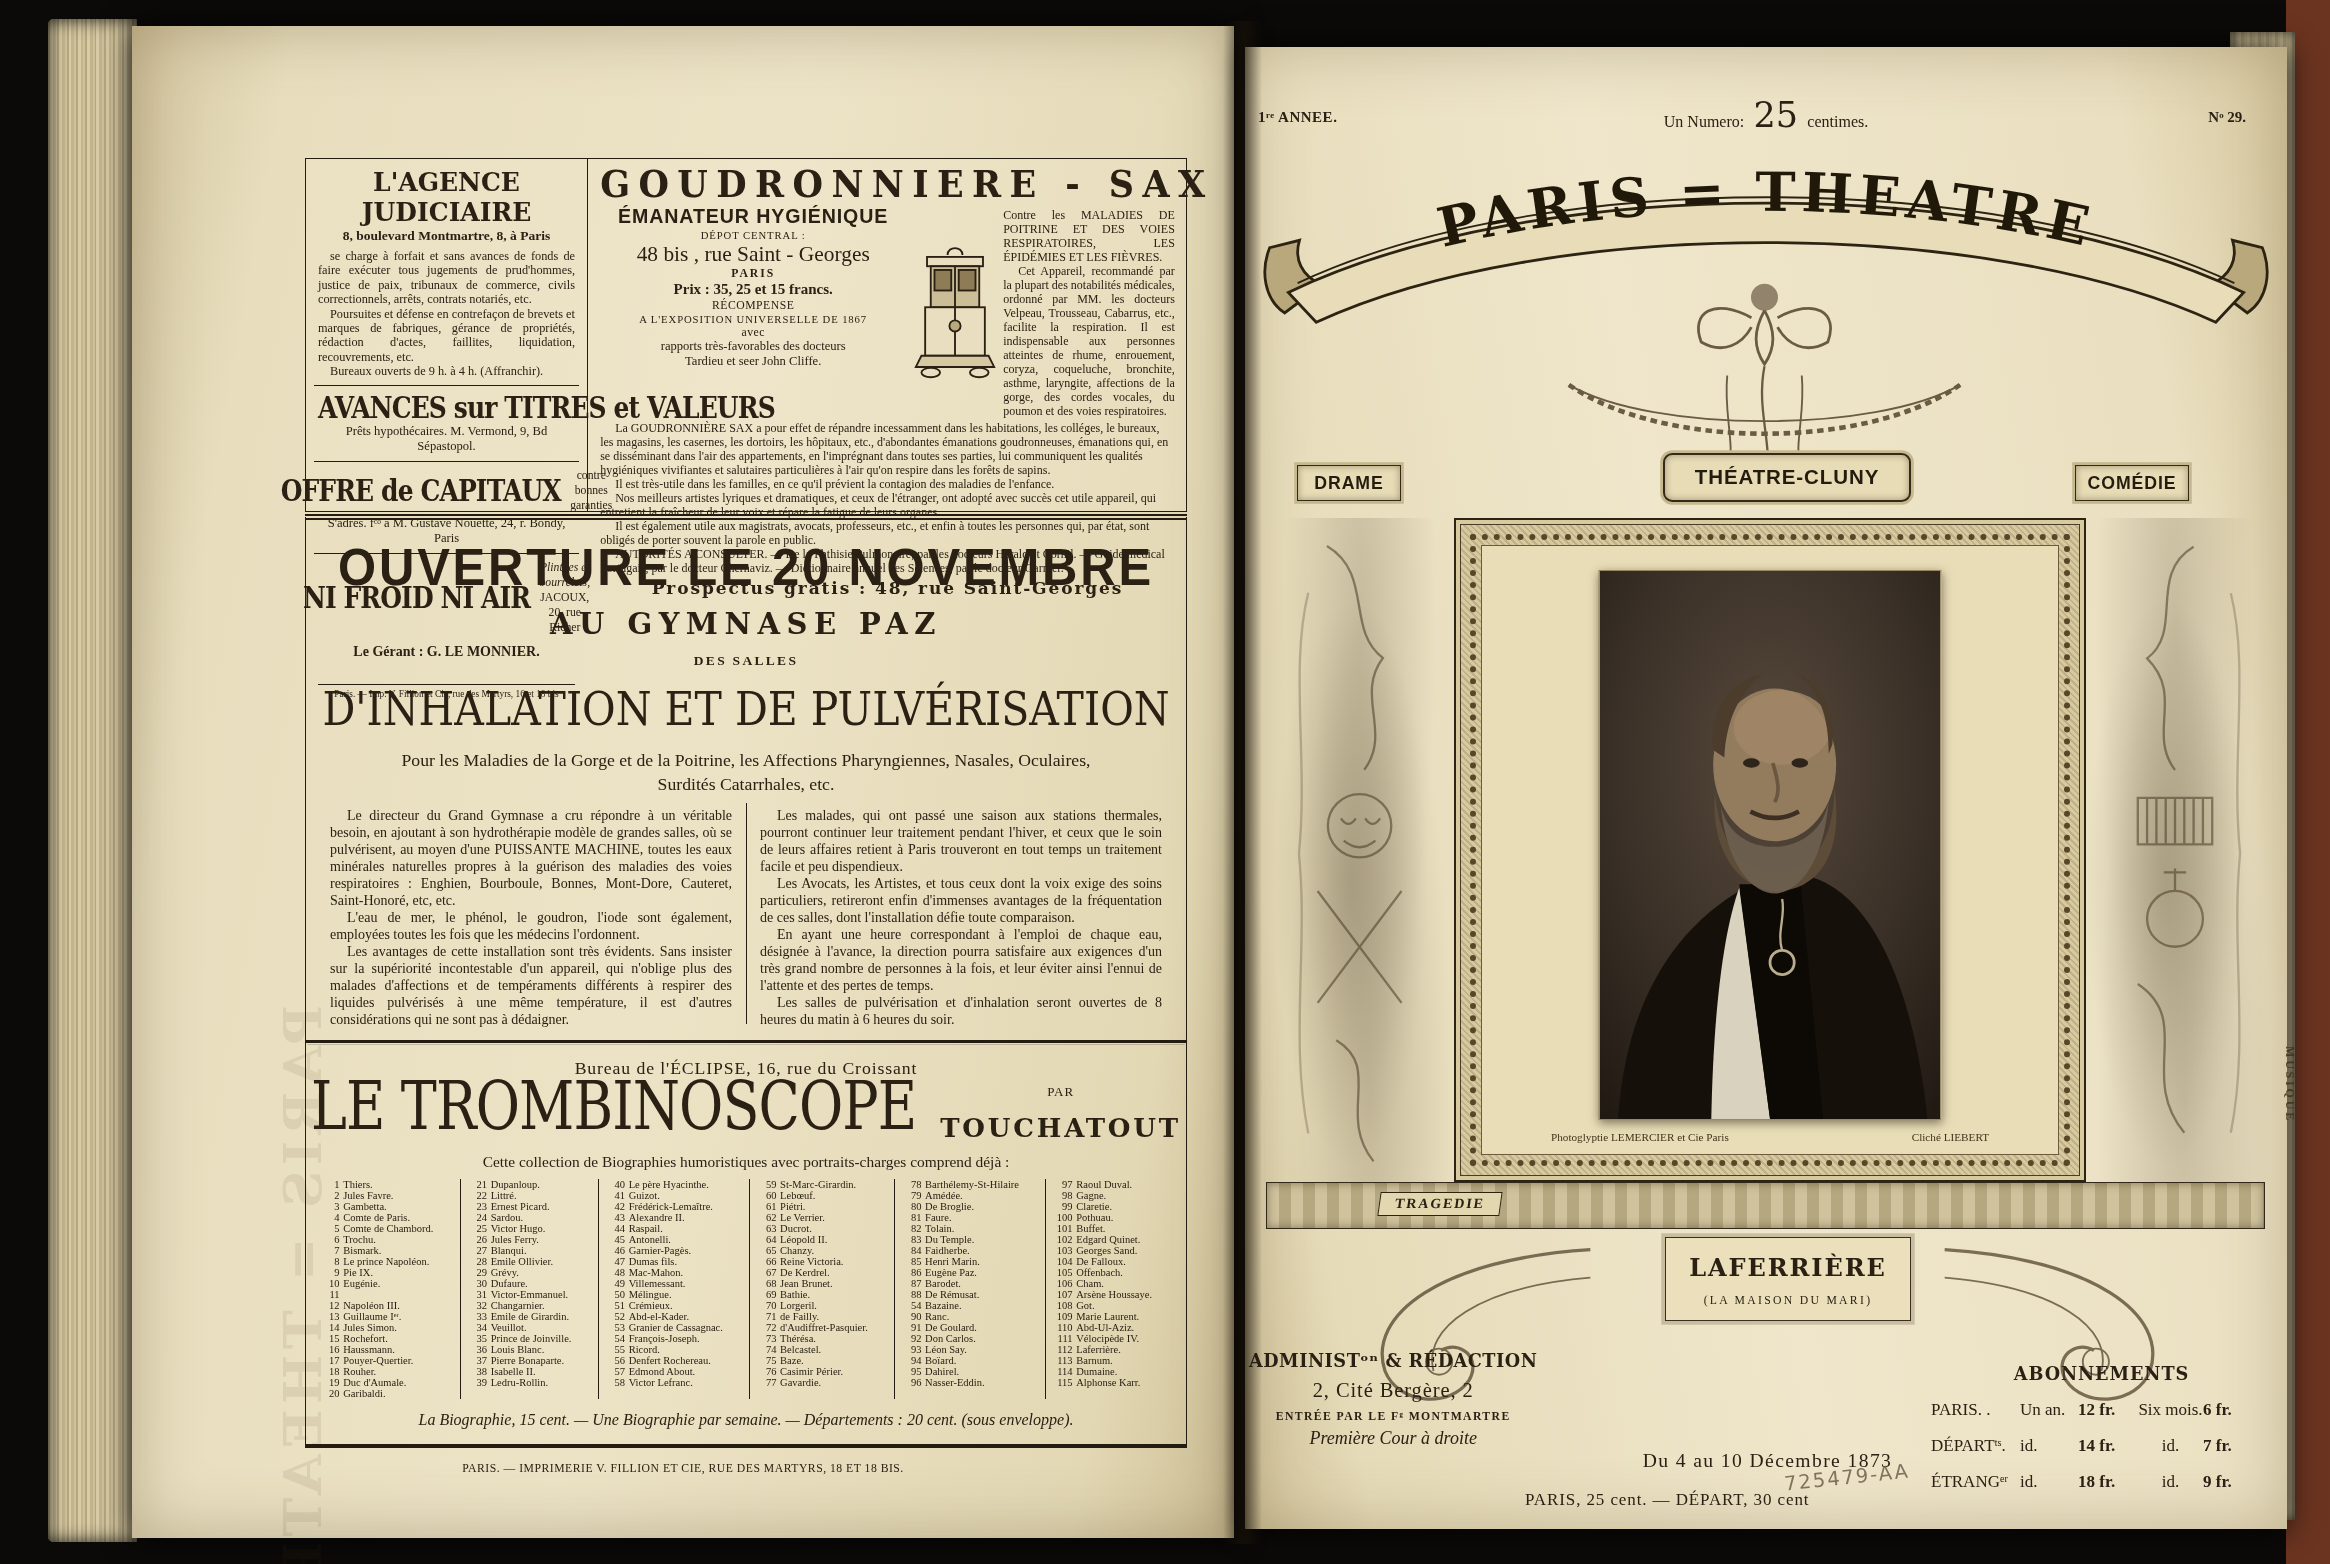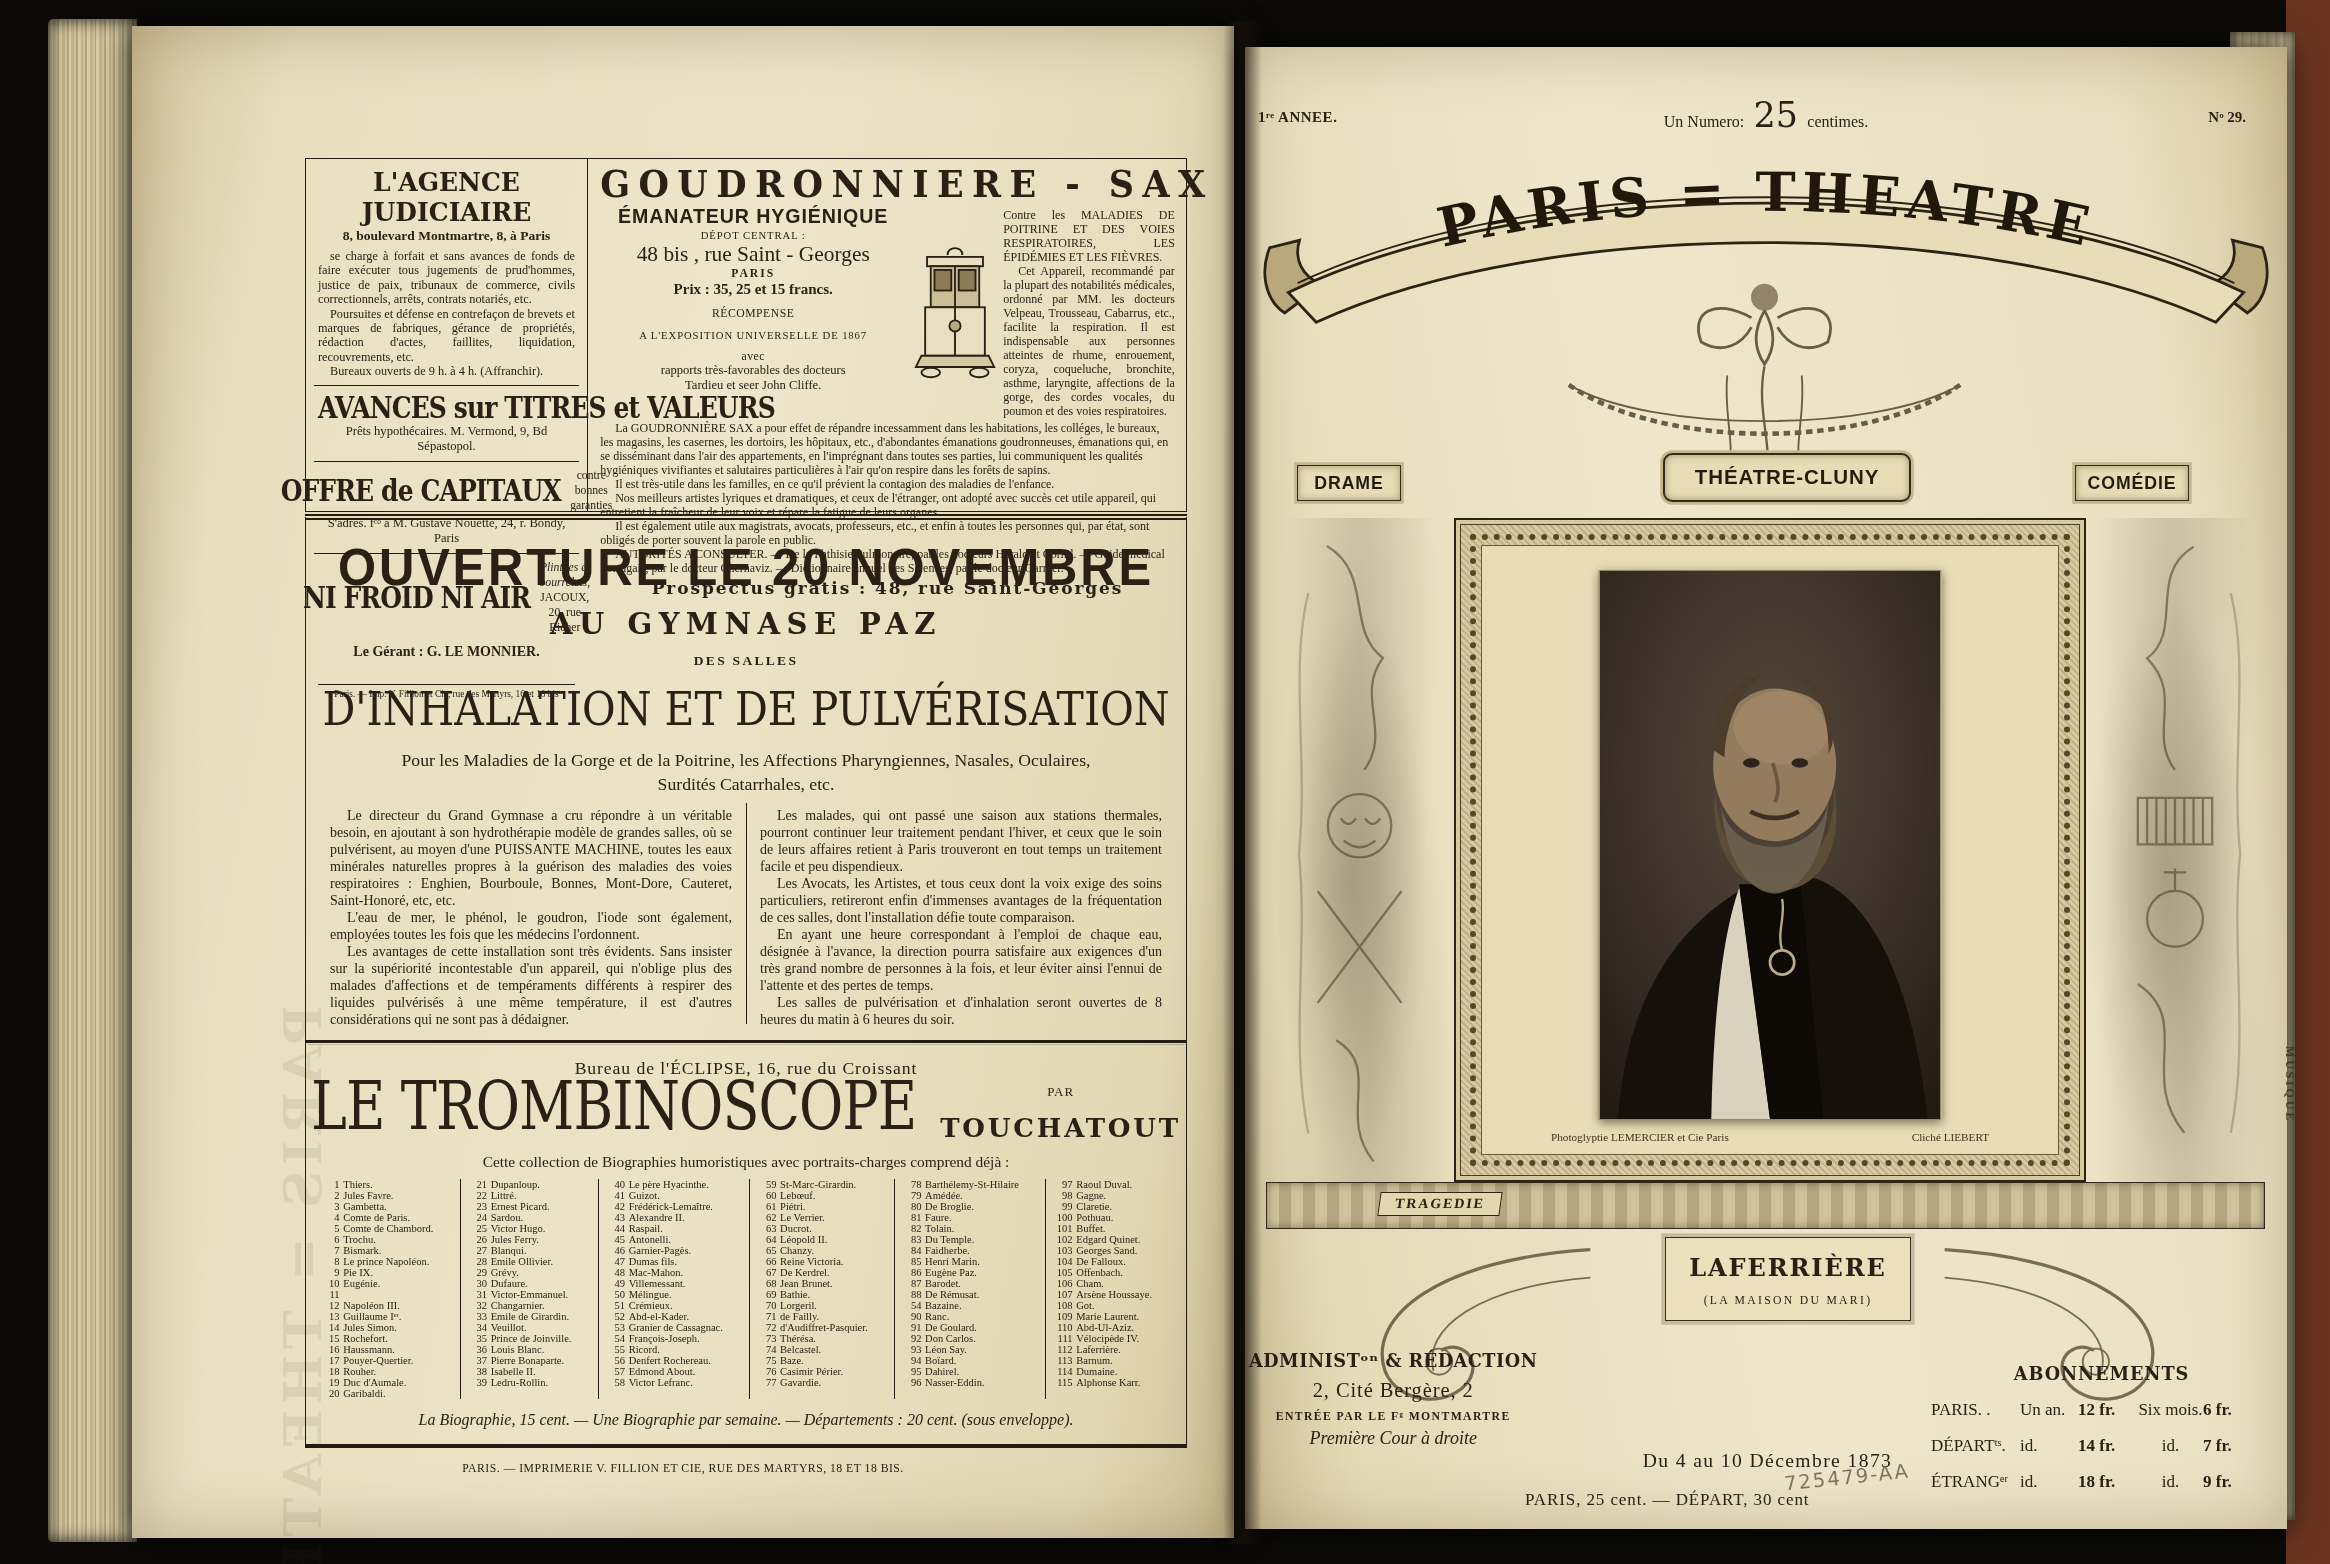--- a/index.html
+++ b/index.html
@@ -47,21 +47,21 @@
   .ag-imp { font-size:9.3px; margin-top:24px; padding-top:4.7px; border-top:0.9px solid #241c10; }
 
   .g-title { font-family:"DejaVu Serif",serif; font-weight:bold; font-size:35px; letter-spacing:8.4px; transform:scaleY(1.05); white-space:nowrap; }
   .g-grid { display:flex; margin-top:0.9px; }
   .g-left { width:306px; text-align:center; flex:none; }
   .g-sub { font-family:"Liberation Sans",sans-serif; font-weight:bold; font-size:19.6px; letter-spacing:0.9px; transform:scaleY(1.05); }
   .g-depot { font-size:10.7px; letter-spacing:0.9px; margin-top:1.9px; }
   .g-addr { font-size:21.4px; margin-top:0.9px; }
   .g-city { font-size:11.7px; font-weight:bold; letter-spacing:1.9px; }
   .g-price { font-size:15px; font-weight:bold; margin-top:0.9px; }
-  .g-line { font-size:11.7px; margin-top:9px; letter-spacing:0.5px; }
+  .g-line { font-size:11.7px; margin-top:1px; letter-spacing:0.5px; }
   .g-line.sc { font-size:10.7px; letter-spacing:0.9px; }
   .g-rap { font-size:12.6px; }
   .g-app { width:97px; flex:none; display:flex; align-items:center; justify-content:center; }
   .g-right { flex:1; font-size:12px; line-height:14px; text-align:justify; padding-top:3.7px; }
   .g-right .lead { font-size:12px; }
   .g-p { font-size:12px; line-height:14px; text-indent:15px; }
   .g-paras { margin-top:2.8px; }
   .g-prosp { font-family:"DejaVu Serif",serif; font-weight:bold; font-size:17px; letter-spacing:1.9px; margin-top:2.8px; }
 
   

